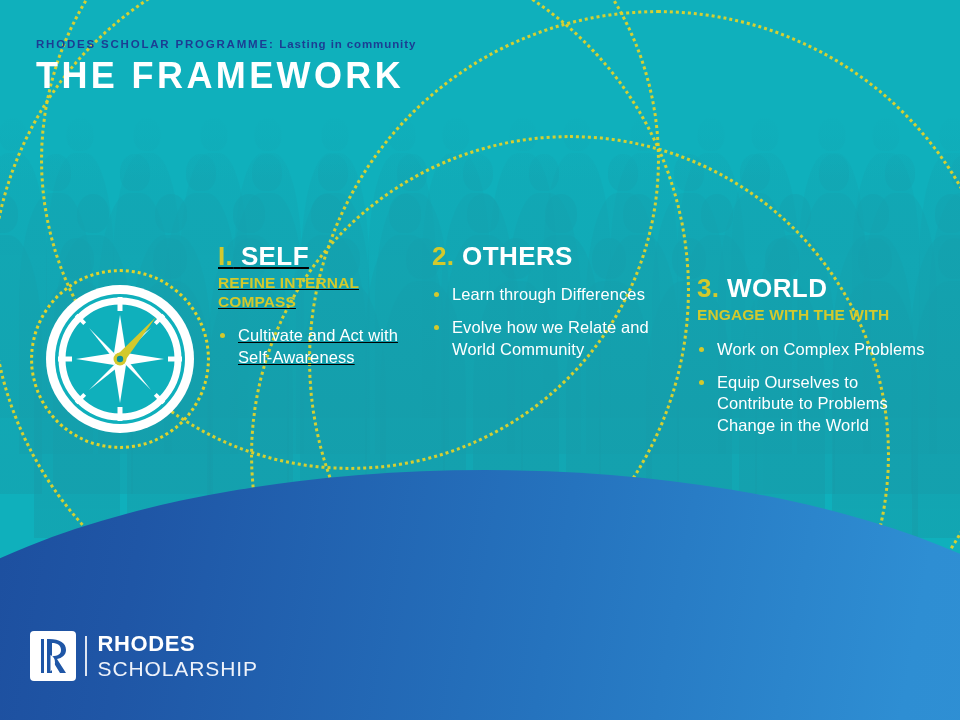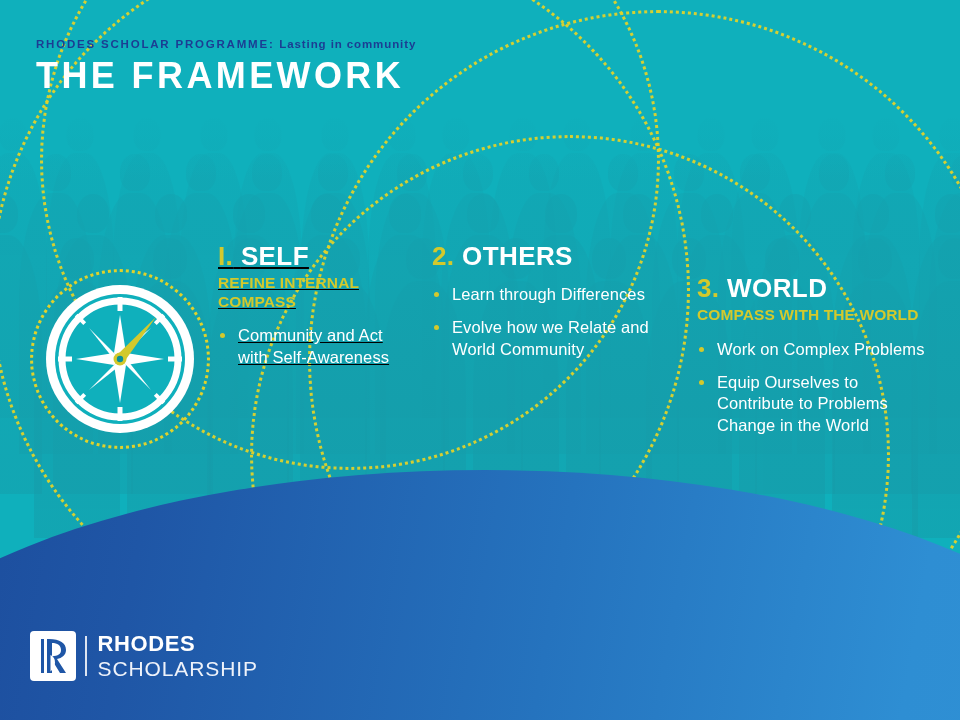--- a/index.html
+++ b/index.html
@@ -409,41 +409,41 @@
     </svg>
   </div>
 
   <div class="col" id="col1">
     <div class="col-head">
       <span class="num">I.</span>
       <span>SELF</span>
     </div>
     <div class="col-sub">REFINE INTERNAL COMPASS</div>
     <ul class="bullets">
-      <li><span class="dot"></span><span>Community and Act with Self-Awareness</span></li>
+      <li><span class="dot"></span><span>Cultivate and Act with Self-Awareness</span></li>
     </ul>
   </div>
 
   <div class="col" id="col2">
     <div class="col-head">
       <span class="num">2.</span>
       <span>OTHERS</span>
     </div>
     <ul class="bullets">
       <li><span class="dot"></span><span>Learn through Differences</span></li>
       <li><span class="dot"></span><span>Evolve how we Relate and World Community</span></li>
     </ul>
   </div>
 
   <div class="col" id="col3">
     <div class="col-head">
       <span class="num">3.</span>
       <span>WORLD</span>
     </div>
-    <div class="col-sub">COMPASS WITH THE WORLD</div>
+    <div class="col-sub">ENGAGE WITH THE WITH</div>
     <ul class="bullets">
       <li><span class="dot"></span><span>Work on Complex Problems</span></li>
       <li><span class="dot"></span><span>Equip Ourselves to Contribute to Problems Change in the World</span></li>
     </ul>
   </div>
 
   <div id="logo">
     <svg id="logo-mark" viewBox="0 0 46 50">
       <rect x="0" y="0" width="46" height="50" rx="4" fill="#ffffff"></rect>
       <path d="M11 8 h3 v34 h-3 z" fill="#1f56a6"></path>

